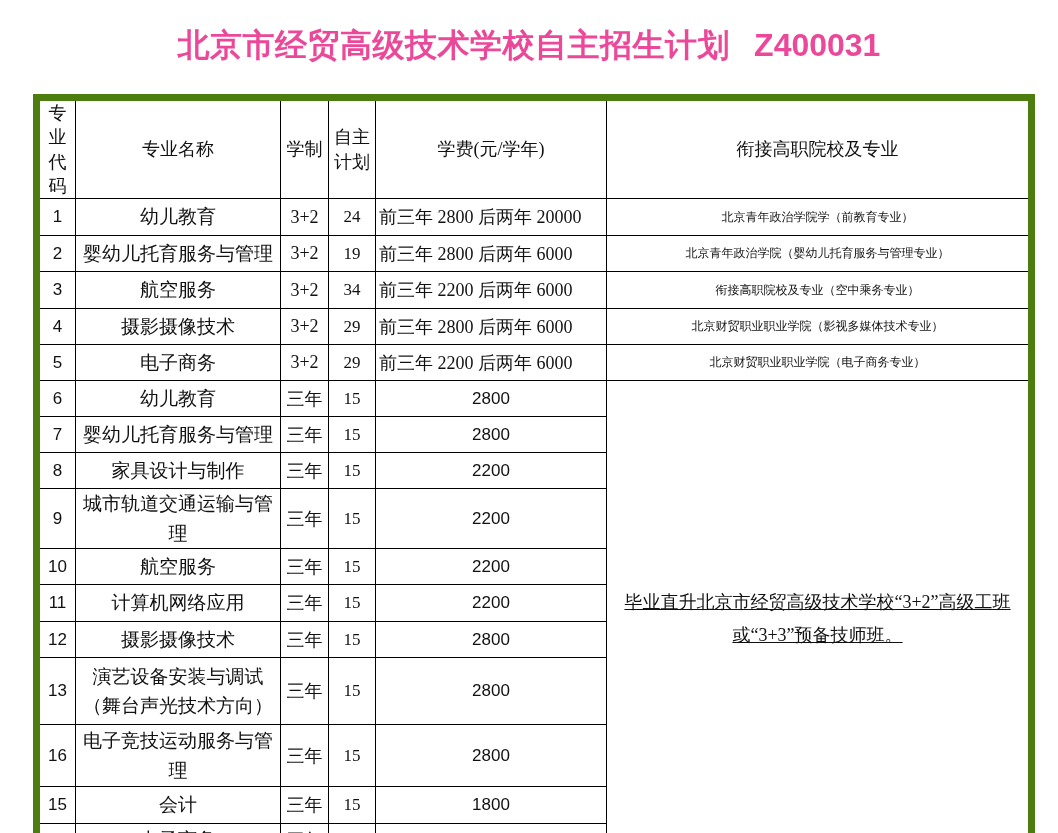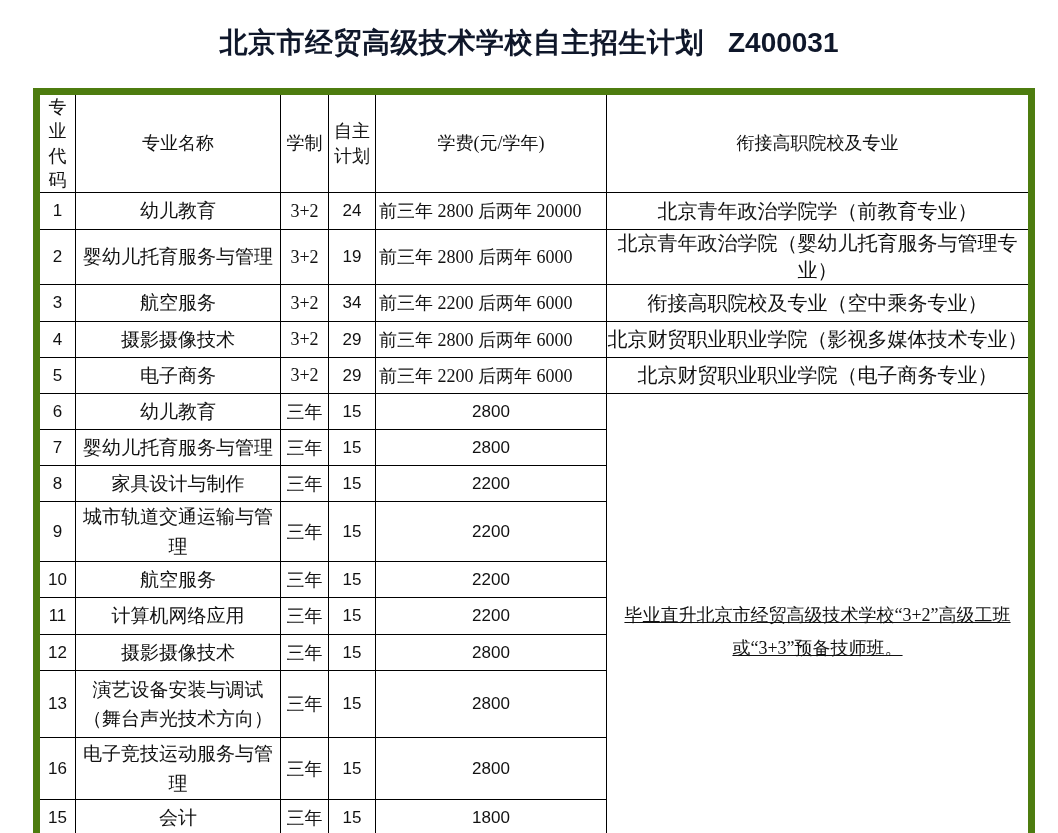--- a/index.html
+++ b/index.html
@@ -12,23 +12,23 @@
     height: 833px;
     color: #111111;
     font-family: "Liberation Serif", serif;
     overflow: hidden;
   }
   .page-title {
     margin-top: 24px;
     text-align: center;
     font-family: "Liberation Sans", sans-serif;
     font-weight: bold;
-    font-size: 28px;
+    font-size: 32px;
     letter-spacing: 0.5px;
-    color: #0f172a;
+    color: #ec4899;
   }
   .page-title .title-code {
     margin-left: 24px;
     letter-spacing: 0;
   }
   table.plan {
     border-collapse: collapse;
     table-layout: fixed;
     margin: 26px 0 0 33px;
     width: 995px;
@@ -54,36 +54,36 @@
   }
   td.c-name {
     font-size: 19px;
     line-height: 1.55;
     margin-top: 36px;
   }
   td.c-dur {
     font-size: 18px;
   }
   td.c-plan {
-    font-family: Liberation Sans, sans-serif;
+    font-family: Liberation Serif, serif;
     font-size: 17px;
   }
   td.c-fee {
     font-size: 18px;
   }
   td.c-fee.fee-left {
     text-align: left;
     padding-left: 3px;
   }
   td.c-fee.fee-num {
     font-family: "Liberation Sans", sans-serif;
     font-size: 17px;
   }
   td.c-college {
-    font-size: 20px;
+    font-size: 12px;
     text-align: left;
     padding-left: 4px;
     padding-right: 2px;
     margin-left: 11px;
   }
   td.c-note {
     font-size: 18px;
   }
   td.c-note .note-inner {
     max-width: 400px;

